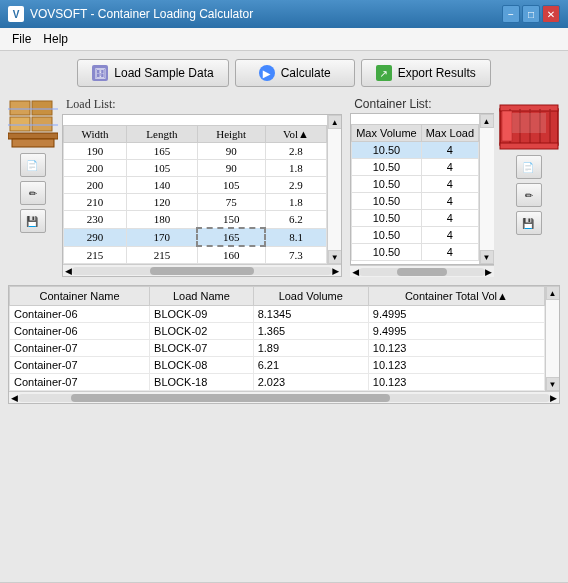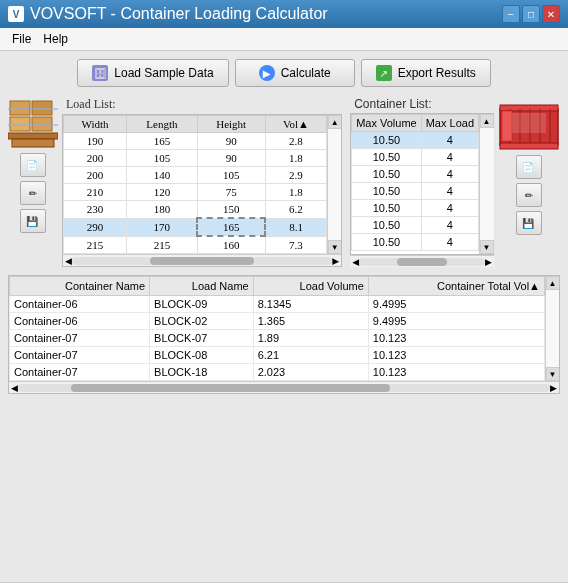--- a/index.html
+++ b/index.html
@@ -26,21 +26,21 @@
       gap: 6px;
     }
     .title-icon {
       width: 16px;
       height: 16px;
       background: #fff;
       border-radius: 2px;
       display: flex; align-items: center; justify-content: center;
       font-size: 10px; color: #2a6fa8; font-weight: bold;
     }
-    .title-text { font-size: 16px; font-weight: normal; }
+    .title-text { font-size: 12px; font-weight: normal; }
     .title-buttons { display: flex; gap: 2px; }
     .title-btn {
       width: 18px; height: 18px;
       background: #5aa0d8;
       border: 1px solid #2a6fa8;
       border-radius: 2px;
       cursor: pointer;
       display: flex; align-items: center; justify-content: center;
       color: white; font-size: 10px;
     }
@@ -127,20 +127,21 @@
     .panel-title {
       font-size: 12px;
       font-weight: normal;
       padding: 2px 4px;
       color: #333;
     }
     .data-table {
       width: 100%;
       border-collapse: collapse;
       font-size: 11px;
+      margin-top: 10px;
     }
     .data-table th {
       background: #e0e0e0;
       border: 1px solid #ccc;
       padding: 2px 4px;
       text-align: center;
       font-weight: normal;
       font-size: 11px;
     }
     .data-table td {
@@ -189,21 +190,21 @@
     }
     .results-table {
       width: 100%;
       border-collapse: collapse;
       font-size: 11px;
     }
     .results-table th {
       background: #e8e8e8;
       border: 1px solid #ccc;
       padding: 3px 4px;
-      text-align: right;
+      text-align: center;
       font-weight: normal;
     }
     .results-table td {
       border: 1px solid #e8e8e8;
       padding: 2px 4px;
     }
     .status-bar {
       background: #e0e0e0;
       border-top: 1px solid #ccc;
       padding: 2px 8px;

